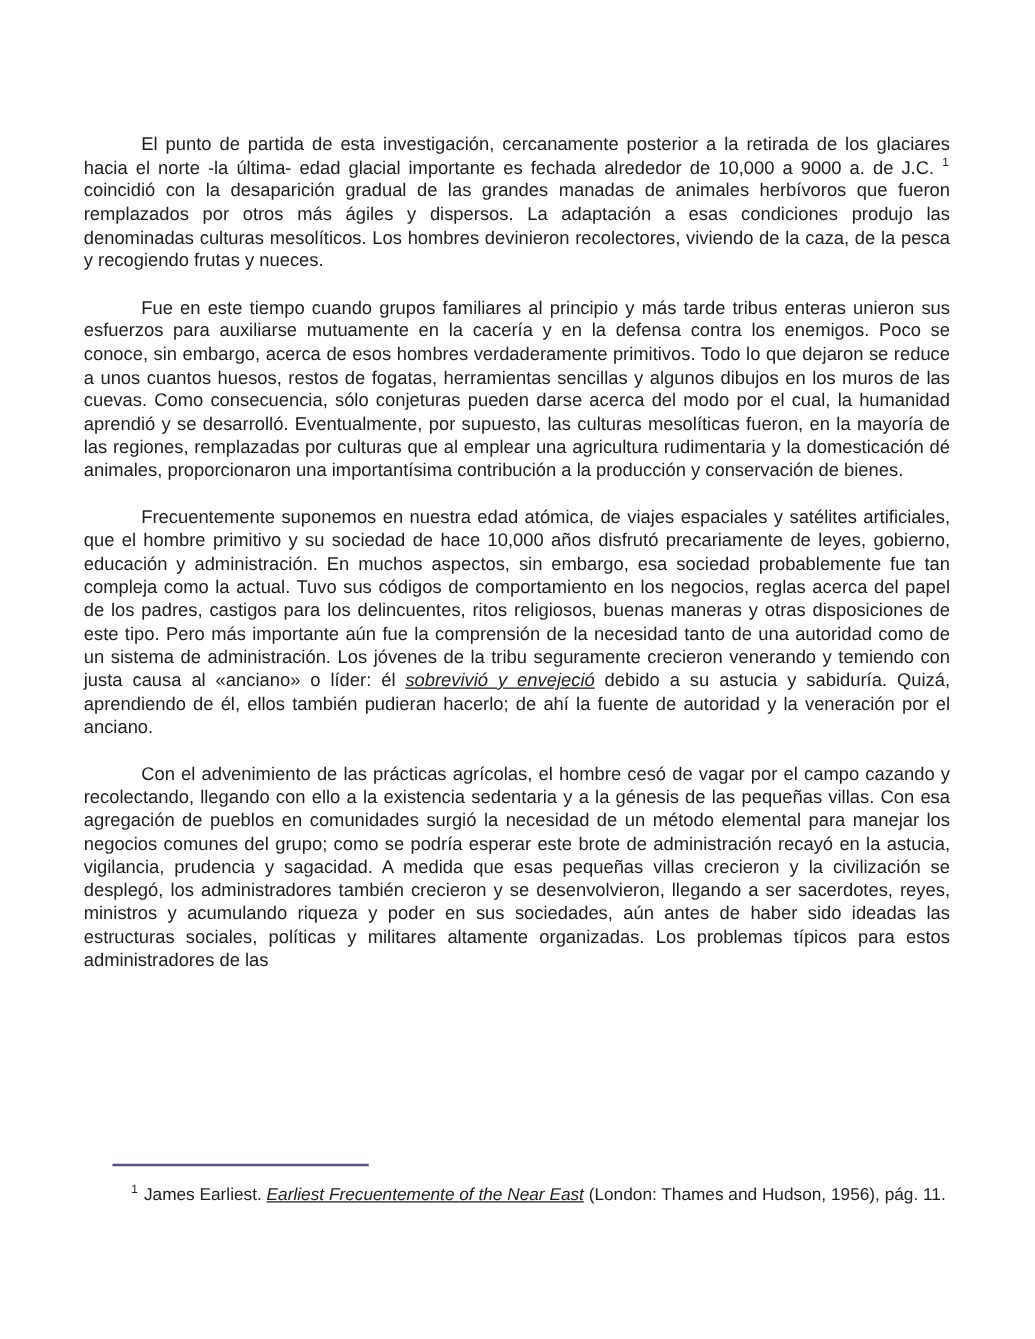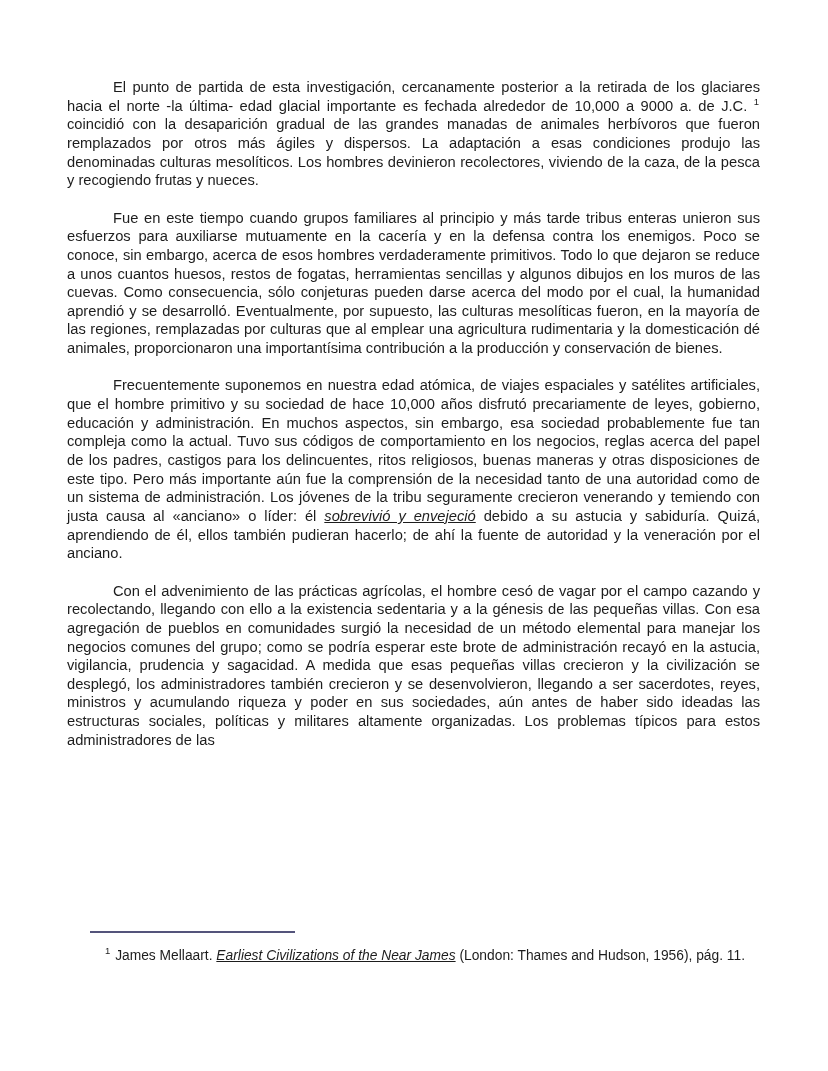--- a/index.html
+++ b/index.html
@@ -13,21 +13,21 @@
     width: 828px;
     height: 1071px;
     background: #ffffff;
     overflow: hidden;
     font-family: "Liberation Sans", sans-serif;
     color: #1d1d1d;
   }
   .text-block {
     position: absolute;
     left: 67px;
-    top: 78px;
+    top: 107px;
     width: 693px;
   }
   .para {
     margin: 0 0 18.6px 0;
     font-size: 14.7px;
     line-height: 18.65px;
     text-align: justify;
     text-indent: 46px;
     color: #1d1d1d;
   }
@@ -72,16 +72,16 @@
     <p class="para"><span>Fue en este tiempo cuando grupos familiares al principio y más tarde tribus enteras unieron sus esfuerzos para auxiliarse mutuamente en la cacería y en la defensa contra los enemigos. Poco se conoce, sin embargo, acerca de esos hombres verdaderamente primitivos. Todo lo que dejaron se reduce a unos cuantos huesos, restos de fogatas, herramientas sencillas y algunos dibujos en los muros de las cuevas. Como consecuencia, sólo conjeturas pueden darse acerca del modo por el cual, la humanidad aprendió y se desarrolló. Eventualmente, por supuesto, las culturas mesolíticas fueron, en la mayoría de las regiones, remplazadas por culturas que al emplear una agricultura rudimentaria y la domesticación dé animales, proporcionaron una importantísima contribución a la producción y conservación de bienes.</span></p>
 
     <p class="para"><span>Frecuentemente suponemos en nuestra edad atómica, de viajes espaciales y satélites artificiales, que el hombre primitivo y su sociedad de hace 10,000 años disfrutó precariamente de leyes, gobierno, educación y administración. En muchos aspectos, sin embargo, esa sociedad probablemente fue tan compleja como la actual. Tuvo sus códigos de comportamiento en los negocios, reglas acerca del papel de los padres, castigos para los delincuentes, ritos religiosos, buenas maneras y otras disposiciones de este tipo. Pero más importante aún fue la comprensión de la necesidad tanto de una autoridad como de un sistema de administración. Los jóvenes de la tribu seguramente crecieron venerando y temiendo con justa causa al «anciano» o líder: él </span><span class="italic">sobrevivió y envejeció</span><span> debido a su astucia y sabiduría. Quizá, aprendiendo de él, ellos también pudieran hacerlo; de ahí la fuente de autoridad y la veneración por el anciano.</span></p>
 
     <p class="para"><span>Con el advenimiento de las prácticas agrícolas, el hombre cesó de vagar por el campo cazando y recolectando, llegando con ello a la existencia sedentaria y a la génesis de las pequeñas villas. Con esa agregación de pueblos en comunidades surgió la necesidad de un método elemental para manejar los negocios comunes del grupo; como se podría esperar este brote de administración recayó en la astucia, vigilancia, prudencia y sagacidad. A medida que esas pequeñas villas crecieron y la civilización se desplegó, los administradores también crecieron y se desenvolvieron, llegando a ser sacerdotes, reyes, ministros y acumulando riqueza y poder en sus sociedades, aún antes de haber sido ideadas las estructuras sociales, políticas y militares altamente organizadas. Los problemas típicos para estos administradores de las</span></p>
 
   </div>
 
   <div class="footnote-area">
     <hr class="footnote-rule">
-    <p class="footnote"><sup class="fn-ref">1</sup><span> James Mellaart. </span><span class="italic">Earliest Civilizations of the Near James</span><span> (London: Thames and Hudson, 1956), pág. 11.</span></p>
+    <p class="footnote"><sup class="fn-ref">1</sup><span> James Earliest. </span><span class="italic">Earliest Frecuentemente of the Near East</span><span> (London: Thames and Hudson, 1956), pág. 11.</span></p>
   </div>
 
 </div>
 
 </body></html>

